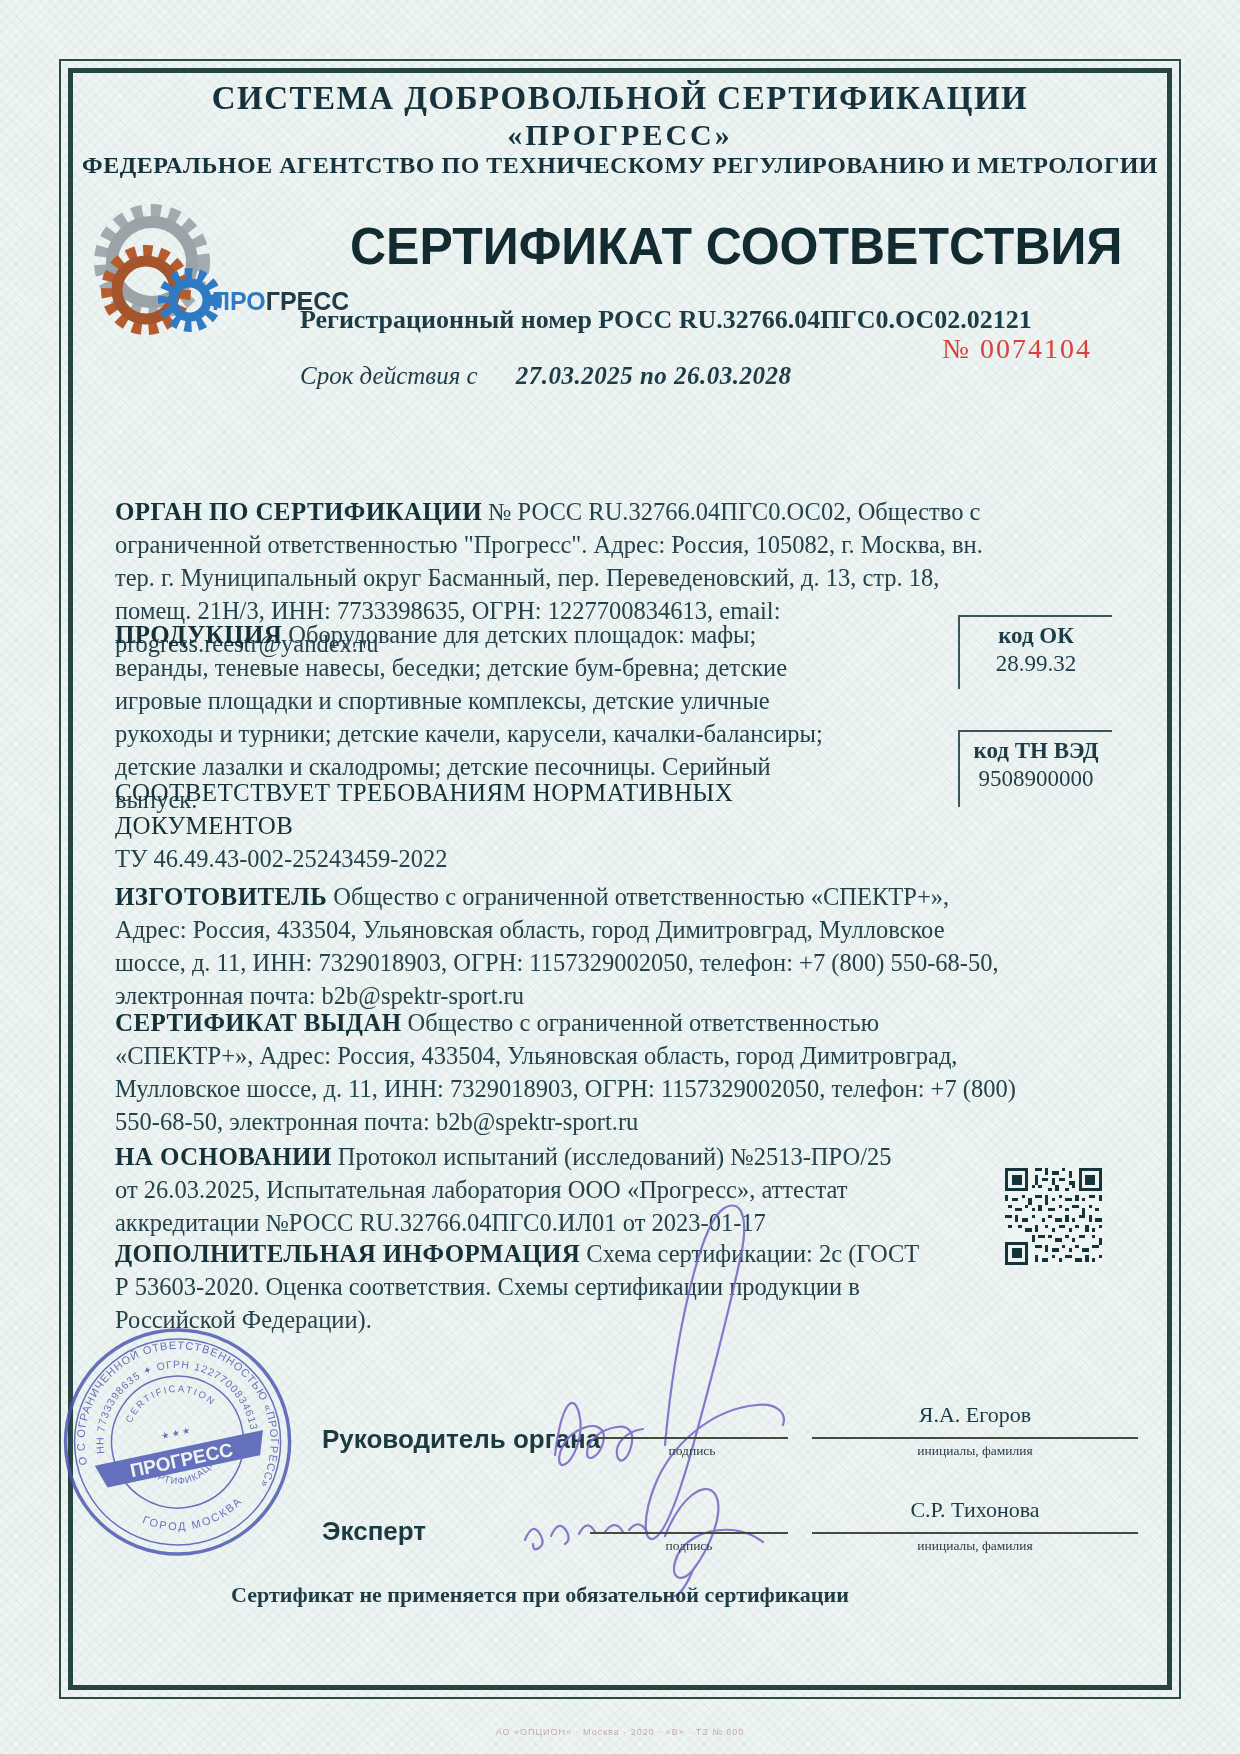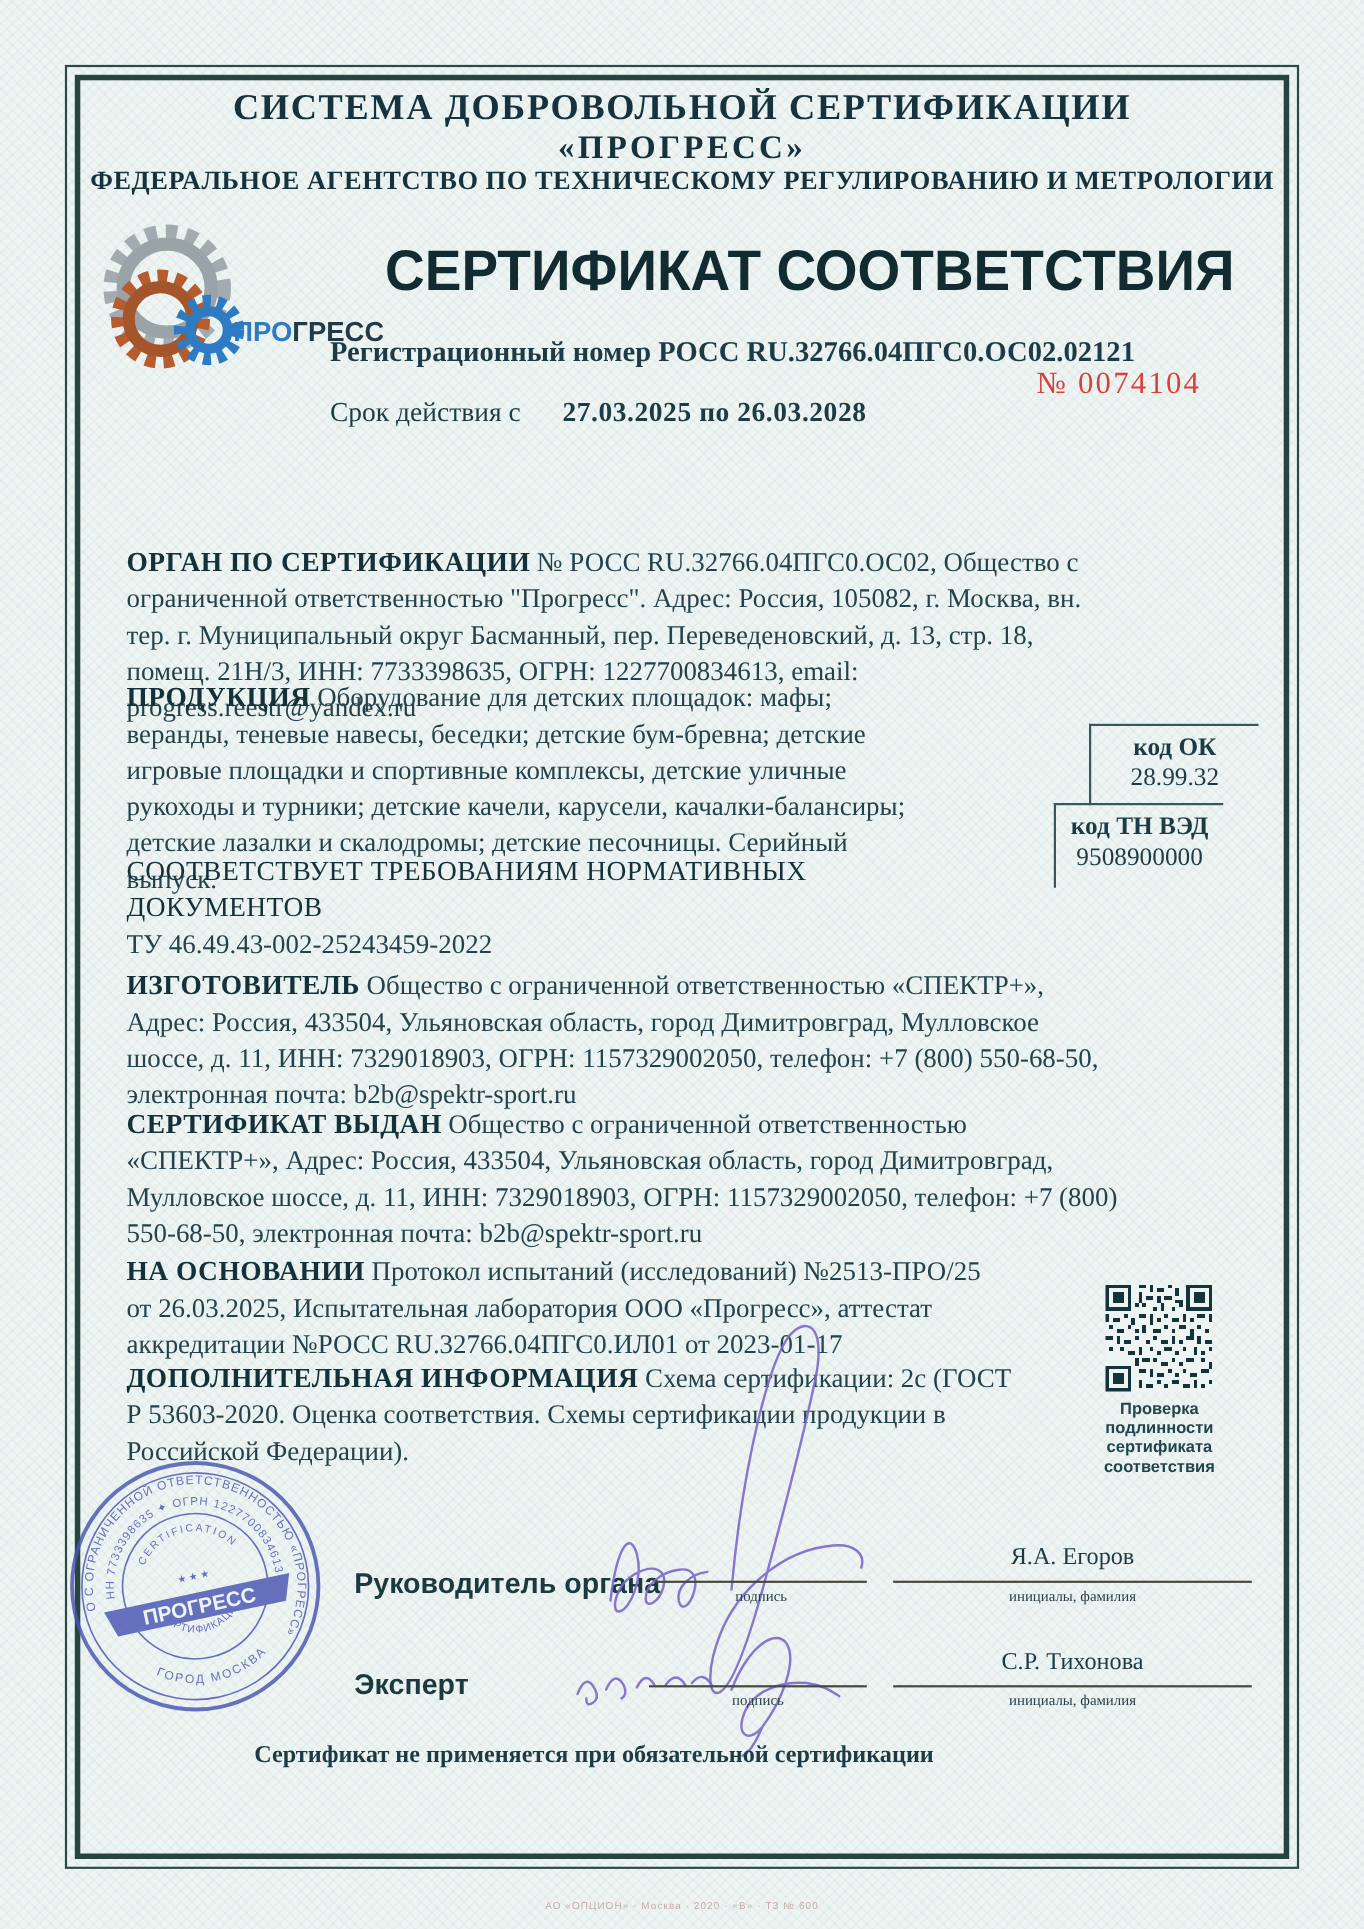--- a/index.html
+++ b/index.html
@@ -15,21 +15,21 @@
   .frame-outer{position:absolute;left:59px;top:59px;right:59px;bottom:55px;border:2px solid #2c4a44;}
   .frame-inner{position:absolute;left:68px;top:68px;right:68px;bottom:64px;border:5px solid #274540;}
   .hdr{left:70px;right:70px;text-align:center;font-weight:bold;color:#16323c;}
   .hdr1{top:80px;font-size:33px;letter-spacing:1.5px;}
   .hdr2{top:118px;font-size:30px;letter-spacing:3px;}
   .hdr3{top:152px;font-size:24px;letter-spacing:.5px;}
   .title{left:350px;top:216px;font-family:"Liberation Sans",sans-serif;font-weight:bold;
          font-size:50px;color:#122b31;letter-spacing:0;transform:scaleY(1.04);transform-origin:left top;}
   .reg{left:300px;top:305px;font-size:26px;font-weight:bold;color:#1d3b45;}
   .blank-no{left:880px;top:333px;width:212px;text-align:right;font-size:28px;letter-spacing:2px;color:#d8403a;}
-  .validity{left:300px;top:362px;font-size:25px;color:#1d3b45;}
+  .validity{left:300px;top:362px;font-size:25px;color:#1d3b45;font-style:italic;}
   .validity b{margin-left:38px;letter-spacing:.5px;}
   .sec{font-size:24.5px;line-height:33px;color:#24424b;}
   .sec b{font-size:25px;letter-spacing:.4px;color:#14313a;margin-right:6px;}
   .blk-label{display:block;font-weight:normal;font-size:25px;letter-spacing:.4px;color:#14313a;width:640px;line-height:33px;}
   .codebox{left:958px;width:152px;border-top:2px solid #3a555c;border-left:2px solid #3a555c;
            text-align:center;color:#1d3b45;padding-top:5px;}
   .codebox .cl{font-weight:bold;font-size:23px;line-height:28px;}
   .codebox .cv{font-size:23px;line-height:28px;}
   .qr-cap{left:976px;top:1272px;width:156px;text-align:center;font-family:"Liberation Sans",sans-serif;
           font-size:15px;font-weight:bold;line-height:17.5px;color:#20454e;}
@@ -82,21 +82,21 @@
   </div>
 
   <div class="abs sec" style="left:115px;top:495px;width:905px;">
     <b>ОРГАН ПО СЕРТИФИКАЦИИ</b><span>№ РОСС RU.32766.04ПГС0.ОС02, Общество с ограниченной ответственностью "Прогресс". Адрес: Россия, 105082, г. Москва, вн. тер. г. Муниципальный округ Басманный, пер. Переведеновский, д. 13, стр. 18, помещ. 21Н/3, ИНН: 7733398635, ОГРН: 1227700834613, email: progress.reestr@yandex.ru</span>
   </div>
 
   <div class="abs sec" style="left:115px;top:618px;width:722px;">
     <b>ПРОДУКЦИЯ</b><span>Оборудование для детских площадок: мафы; веранды, теневые навесы, беседки; детские бум-бревна; детские игровые площадки и спортивные комплексы, детские уличные рукоходы и турники; детские качели, карусели, качалки-балансиры; детские лазалки и скалодромы; детские песочницы. Серийный выпуск.</span>
   </div>
 
-  <div class="abs codebox" style="top:658px;height:67px;margin-left:32px;">
+  <div class="abs codebox" style="top:615px;height:67px;">
     <div class="cl">код ОК</div>
     <div class="cv">28.99.32</div>
   </div>
   <div class="abs codebox" style="top:730px;height:70px;">
     <div class="cl">код ТН ВЭД</div>
     <div class="cv">9508900000</div>
   </div>
 
   <div class="abs sec" style="left:115px;top:776px;width:905px;">
     <span class="blk-label">СООТВЕТСТВУЕТ ТРЕБОВАНИЯМ НОРМАТИВНЫХ ДОКУМЕНТОВ</span>
@@ -127,21 +127,20 @@
         <rect x="2" y="2" width="3" height="3"></rect>
       <rect x="22" y="0" width="7" height="7"></rect>
         <rect x="23" y="1" width="5" height="5" fill="#eef4f2"></rect>
         <rect x="24" y="2" width="3" height="3"></rect>
       <rect x="0" y="22" width="7" height="7"></rect>
         <rect x="1" y="23" width="5" height="5" fill="#eef4f2"></rect>
         <rect x="2" y="24" width="3" height="3"></rect>
       <path d="M9,0h2v1h-2z M12,0h1v2h-1z M14,1h2v1h-2z M17,0h1v1h-1z M19,1h1v2h-1z M9,2h1v3h-1z M11,3h2v1h-2z M14,3h1v2h-1z M16,3h2v1h-2z M19,4h2v1h-2z M8,5h1v1h-1z M10,5h1v1h-1z M13,6h1v1h-1z M15,5h1v2h-1z M18,6h1v1h-1z M20,5h1v1h-1z M0,8h1v2h-1z M2,9h2v1h-2z M5,8h1v1h-1z M7,9h1v2h-1z M9,8h2v1h-2z M12,8h1v3h-1z M14,9h1v1h-1z M16,8h1v1h-1z M18,9h2v1h-2z M21,8h1v2h-1z M23,9h1v1h-1z M25,8h2v1h-2z M28,8h1v2h-1z M1,11h1v1h-1z M3,12h2v1h-2z M6,11h1v1h-1z M8,12h1v1h-1z M10,11h1v2h-1z M13,12h2v1h-2z M16,11h1v1h-1z M18,12h1v1h-1z M20,11h2v1h-2z M23,12h1v2h-1z M25,11h1v1h-1z M27,12h1v1h-1z M0,14h2v1h-2z M3,14h1v2h-1z M5,15h2v1h-2z M8,14h1v1h-1z M11,15h1v1h-1z M13,14h1v1h-1z M15,15h2v1h-2z M18,14h1v2h-1z M20,15h1v1h-1z M22,14h2v1h-2z M25,14h1v2h-1z M27,15h2v1h-2z M1,17h1v1h-1z M4,17h1v1h-1z M6,18h2v1h-2z M9,17h1v2h-1z M12,17h1v1h-1z M14,18h1v1h-1z M16,17h2v1h-2z M19,18h1v1h-1z M21,17h1v1h-1z M24,17h1v2h-1z M26,18h1v1h-1z M28,17h1v1h-1z M8,20h1v2h-1z M10,20h2v1h-2z M13,20h1v1h-1z M15,21h2v1h-2z M18,20h1v1h-1z M20,21h1v1h-1z M22,20h2v1h-2z M26,20h1v1h-1z M28,21h1v2h-1z M9,23h2v1h-2z M12,23h1v2h-1z M14,24h2v1h-2z M17,23h1v1h-1z M19,24h1v1h-1z M21,23h1v1h-1z M23,24h2v1h-2z M26,23h2v1h-2z M9,26h1v2h-1z M11,27h2v1h-2z M14,26h1v1h-1z M16,27h1v1h-1z M18,26h2v1h-2z M21,27h2v1h-2z M24,26h1v2h-1z M26,27h1v1h-1z M28,26h1v1h-1z"></path>
     </g>
   </svg>
-  <div class="abs qr-cap">Проверка подлинности сертификата соответствия</div>
 
   <div class="abs role" style="left:322px;top:1424px;">Руководитель органа</div>
   <svg class="abs" style="left:515px;top:1195px;" width="290" height="360" viewBox="0 0 290 360">
     <path class="sig" d="M40,260 C46,210 58,196 64,218 C70,240 58,268 48,270 C40,271 44,246 62,236 C80,226 92,232 88,248 C84,262 72,268 72,258 C72,246 86,234 102,232 C114,230 120,238 116,252 C112,266 104,270 102,260 C100,248 112,236 128,234"></path>
     <path class="sig" d="M150,250 C160,140 185,30 208,14 C226,2 234,22 226,60 C214,116 192,200 176,258 C164,300 150,340 138,344 C128,346 128,320 140,290 C156,250 196,214 242,210 C262,208 272,218 268,230"></path>
   </svg>
   <div class="abs rule" style="left:596px;top:1437px;width:192px;"></div>
   <div class="abs under" style="left:596px;top:1443px;width:192px;">подпись</div>
   <div class="abs name" style="left:812px;top:1402px;width:326px;">Я.А. Егоров</div>
   <div class="abs rule" style="left:812px;top:1437px;width:326px;"></div>

